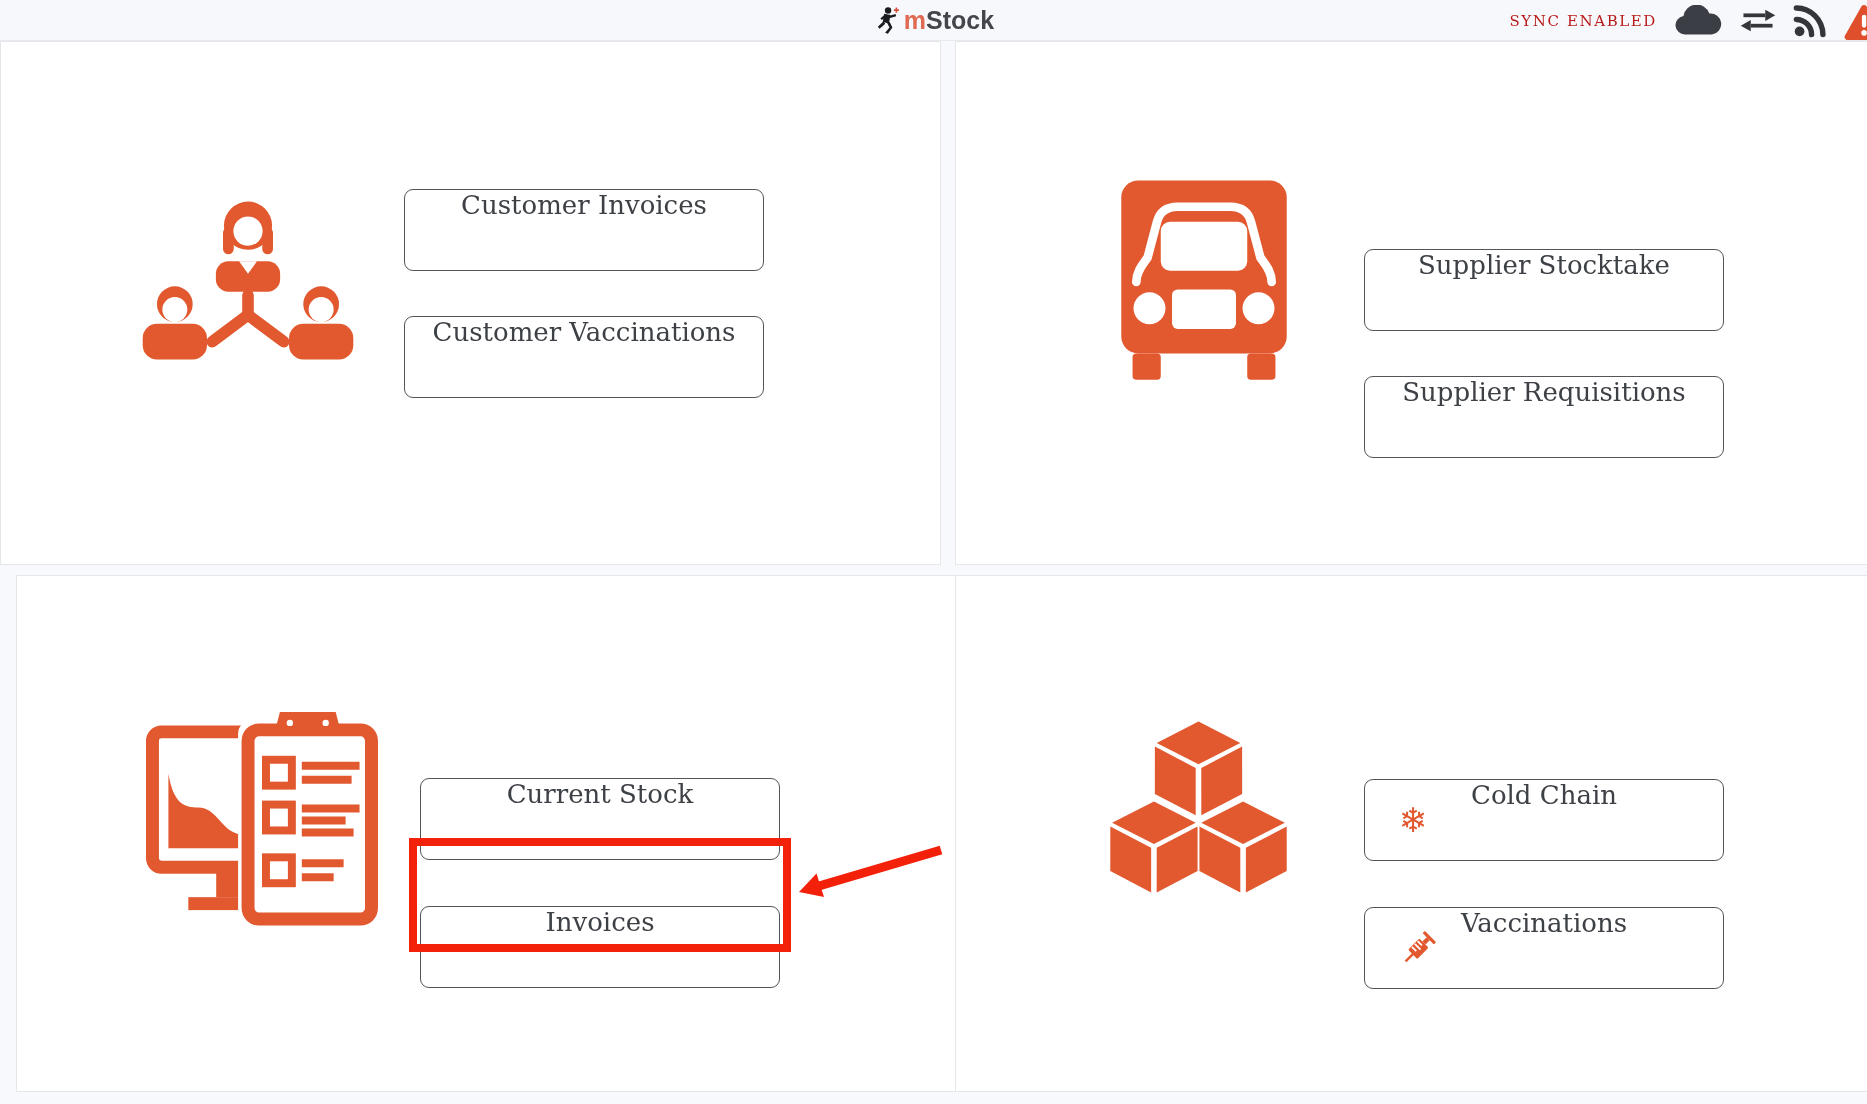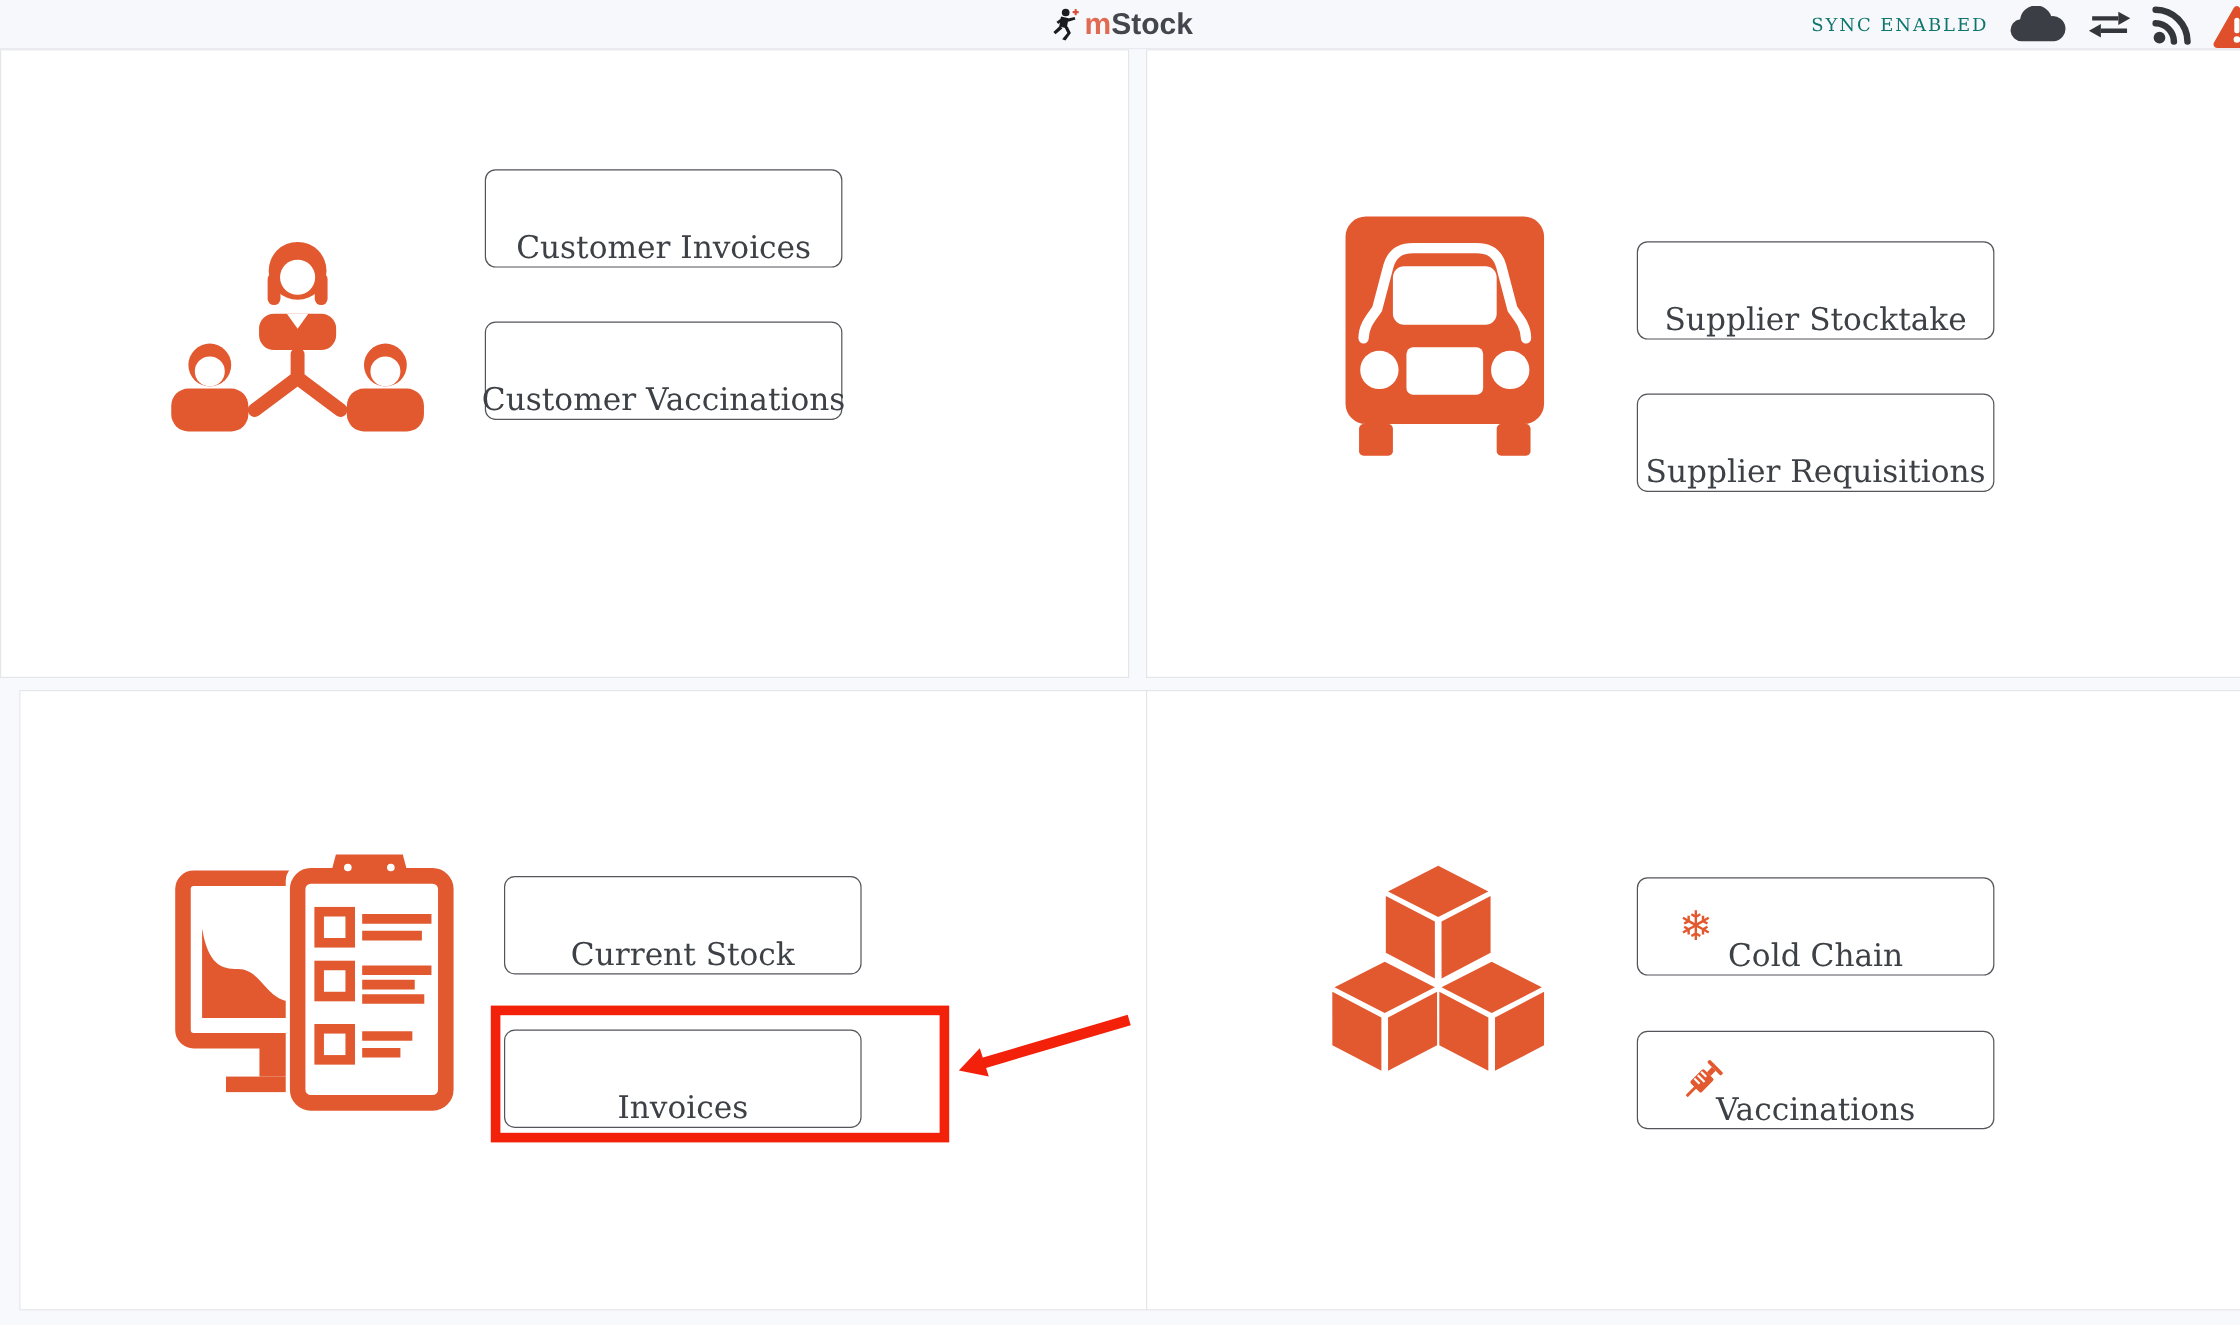--- a/index.html
+++ b/index.html
@@ -28,36 +28,36 @@
   .brand-text{
     font-family:"Liberation Sans","DejaVu Sans",sans-serif;
     font-size:25px;font-weight:600;color:#43464d;line-height:1;
   }
   .brand-text .m{color:#e06a52;}
   .top-right{
     position:absolute;right:0;top:0;height:41px;
     display:flex;align-items:center;gap:16px;
   }
   .sync-label{
-    font-size:15px;letter-spacing:1.6px;color:#0f766e;white-space:nowrap;
+    font-size:15px;letter-spacing:1.6px;color:#b91c1c;white-space:nowrap;
   }
   .warn-icon{margin-right:-18px;}
   
   .panel{position:absolute;background:#fff;border:1px solid var(--panel-border);}
   #p-customers{left:0;top:41px;width:941px;height:524px;}
   #p-suppliers{left:955px;top:41px;width:916px;height:524px;}
   #p-stock{left:16px;top:575px;width:941px;height:517px;}
   #p-coldchain{left:955px;top:575px;width:916px;height:517px;}
   .panel-icon{position:absolute;}
   
   .btn{
-    position:absolute;width:298px;height:82px;background:#fff;
+    position:absolute;width:360px;height:82px;background:#fff;
     border:1px solid #53555a;border-radius:9px;
-    display:flex;align-items:flex-end;justify-content:center;
-    font-size:26px;color:var(--ink);cursor:pointer;white-space:nowrap;
+    display:flex;align-items:flex-start;justify-content:center;
+    font-size:26px;color:var(--ink);cursor:pointer;white-space:nowrap;margin-top:48px;
   }
   .btn .btn-ico{position:absolute;left:34px;top:50%;transform:translateY(-50%);line-height:1;}
   .snow{font-family:"DejaVu Sans",sans-serif;font-size:34px;color:var(--or);}
   
   .hl-box{
     position:absolute;left:392px;top:262px;width:382px;height:114px;
     border:8px solid var(--red);z-index:5;pointer-events:none;
   }
   .hl-arrow{position:absolute;left:772px;top:266px;z-index:5;pointer-events:none;}
 </style>

